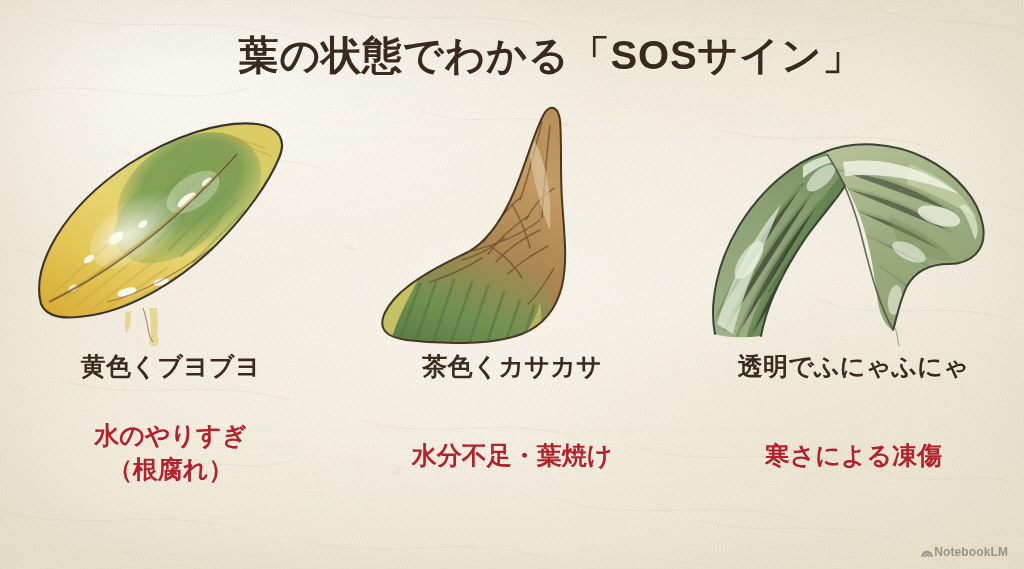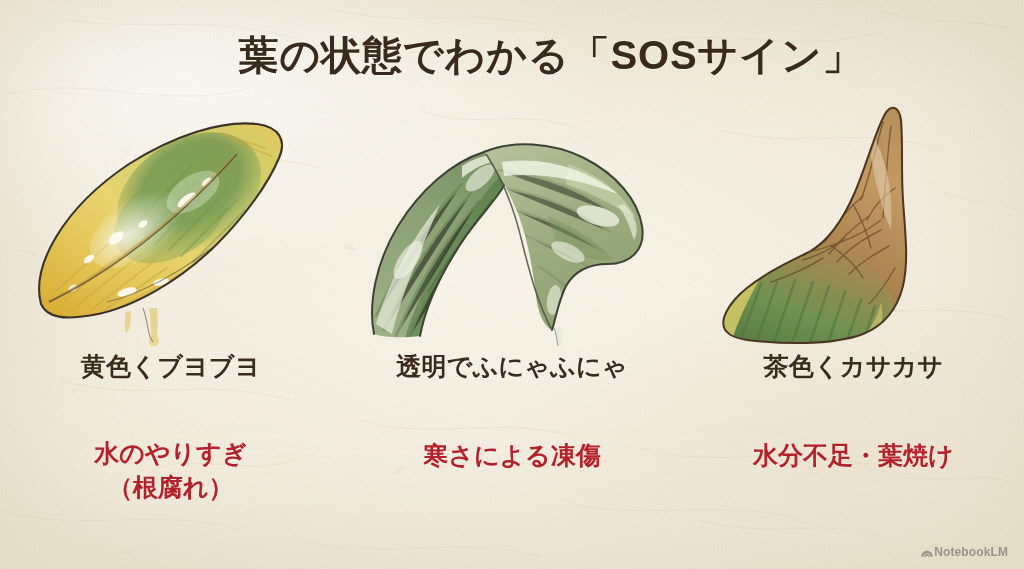--- a/index.html
+++ b/index.html
@@ -98,21 +98,21 @@
   .diagnosis {
     margin-top: 56px;
     font-size: 25px;
     font-weight: 700;
     color: #b3222a;
     line-height: 1.34;
     text-align: center;
     white-space: pre-line;
     text-shadow: 0 1px 0 rgba(255,255,255,0.35);
   }
-  .col-1 .diagnosis { margin-top: 54px; }
+  .col-1 .diagnosis { margin-top: 36px; }
 
   
   .watermark {
     position: absolute;
     right: 16px;
     bottom: 10px;
     display: flex;
     align-items: center;
     opacity: 0.5;
   }
@@ -247,20 +247,97 @@
         <path d="M28 206 C 86 178, 152 130, 216 58" fill="none" stroke="#4a4033" stroke-width="1.5" opacity="0.7"></path>
         <path d="M86 206 C 120 198, 160 176, 196 148" fill="none" stroke="#5a4b33" stroke-width="1.2" opacity="0.55"></path>
         <path d="M122 212 C 128 228, 126 240, 132 246" fill="none" stroke="#6a5a32" stroke-width="1.2" opacity="0.6"></path>
       </svg>
 
       <div class="caption">黄色くブヨブヨ</div>
       <div class="diagnosis">水のやりすぎ
 （根腐れ）</div>
     </div>
 
+    <div class="column col-2">
+      <svg class="art" viewBox="0 0 300 250" aria-hidden="true">
+        <defs>
+          <linearGradient id="b-body" x1="0.2" y1="1" x2="0.8" y2="0">
+            <stop offset="0%" stop-color="#8f6a3d"></stop>
+            <stop offset="35%" stop-color="#a9824f"></stop>
+            <stop offset="65%" stop-color="#c49a63"></stop>
+            <stop offset="100%" stop-color="#b08a55"></stop>
+          </linearGradient>
+          <linearGradient id="b-green" x1="0" y1="1" x2="0.7" y2="0">
+            <stop offset="0%" stop-color="#4f7840"></stop>
+            <stop offset="45%" stop-color="#6d9452"></stop>
+            <stop offset="100%" stop-color="#8aa65e" stop-opacity="0"></stop>
+          </linearGradient>
+          <clipPath id="b-clip">
+            <path d="M24 236 C 14 226, 26 206, 44 192 C 64 176, 86 166, 106 156
+                     C 124 146, 140 124, 152 96 C 164 68, 172 36, 182 18
+                     C 188 8, 196 10, 198 24 C 200 46, 198 74, 200 104
+                     C 202 136, 206 164, 200 190 C 194 214, 180 230, 160 238
+                     C 128 250, 76 248, 44 244 C 32 242, 27 240, 24 236 Z"></path>
+          </clipPath>
+        </defs>
+
+        <g clip-path="url(#b-clip)">
+          <rect x="0" y="0" width="300" height="250" fill="url(#b-body)"></rect>
+
+          <path d="M10 250 L 190 250 C 196 226, 192 200, 176 178
+                   C 150 146, 100 138, 58 160 C 28 176, 8 212, 10 250 Z" fill="url(#b-green)" opacity="0.92"></path>
+          <g stroke="#4c7340" stroke-width="2.6" opacity="0.55" stroke-linecap="round">
+            <path d="M36 248 L 58 188"></path>
+              <path d="M52 250 L 74 186"></path>
+            <path d="M70 250 L 92 184"></path>
+              <path d="M88 250 L 110 186"></path>
+            <path d="M106 250 L 126 190"></path>
+              <path d="M124 250 L 142 196"></path>
+            <path d="M142 250 L 158 204"></path>
+              <path d="M160 248 L 172 210"></path>
+          </g>
+
+          <path d="M8 250 C 18 220, 36 196, 56 184 C 44 206, 32 230, 28 250 Z" fill="#ddd06a" opacity="0.8"></path>
+          <path d="M150 250 C 164 240, 174 224, 178 206 C 182 228, 176 244, 168 250 Z" fill="#dacb6b" opacity="0.6"></path>
+
+          <g stroke="#6b4a2a" stroke-width="1.5" fill="none" opacity="0.72" stroke-linecap="round">
+            <path d="M180 26 C 172 56, 166 82, 158 104"></path>
+            <path d="M188 30 C 184 62, 182 92, 180 122"></path>
+            <path d="M160 100 C 146 112, 132 126, 122 146"></path>
+            <path d="M166 120 C 152 130, 138 142, 126 158"></path>
+            <path d="M178 134 C 162 142, 146 152, 134 166"></path>
+            <path d="M186 150 C 172 158, 158 166, 146 178"></path>
+            <path d="M150 108 C 158 122, 164 136, 168 152"></path>
+            <path d="M128 150 C 140 158, 152 168, 160 182"></path>
+            <path d="M192 92 C 180 100, 170 112, 164 124"></path>
+            <path d="M100 164 C 114 160, 130 152, 142 142"></path>
+            <path d="M68 186 C 86 180, 104 172, 120 162"></path>
+            <path d="M192 172 C 184 186, 176 198, 166 208"></path>
+          </g>
+          <g stroke="#ad8456" stroke-width="1.1" fill="none" opacity="0.6">
+            <path d="M176 40 C 184 66, 186 96, 188 124"></path>
+            <path d="M170 60 C 176 86, 178 112, 180 138"></path>
+            <path d="M150 130 C 158 144, 164 160, 166 176"></path>
+          </g>
+
+          <path d="M172 44 C 186 70, 190 104, 188 134 C 180 116, 172 88, 168 60 Z" fill="#e6d3b2" opacity="0.55"></path>
+        </g>
+
+        <path d="M24 236 C 14 226, 26 206, 44 192 C 64 176, 86 166, 106 156
+                 C 124 146, 140 124, 152 96 C 164 68, 172 36, 182 18
+                 C 188 8, 196 10, 198 24 C 200 46, 198 74, 200 104
+                 C 202 136, 206 164, 200 190 C 194 214, 180 230, 160 238
+                 C 128 250, 76 248, 44 244 C 32 242, 27 240, 24 236 Z" fill="none" stroke="#4b3520" stroke-width="2" stroke-linejoin="round"></path>
+        <path d="M106 156 C 130 150, 158 140, 178 124" fill="none" stroke="#6b4a2a" stroke-width="1.4" opacity="0.7"></path>
+      </svg>
+
+      <div class="caption">茶色くカサカサ</div>
+      <div class="diagnosis">水分不足・葉焼け</div>
+    </div>
+
     <div class="column col-3">
       <svg class="art" viewBox="0 0 300 250" aria-hidden="true">
         <defs>
           <linearGradient id="g-left" x1="0.1" y1="1" x2="0.9" y2="0">
             <stop offset="0%" stop-color="#9fb087"></stop>
             <stop offset="40%" stop-color="#8aa073"></stop>
             <stop offset="75%" stop-color="#6d8a57"></stop>
             <stop offset="100%" stop-color="#cfd6b4"></stop>
           </linearGradient>
           <linearGradient id="g-right" x1="0" y1="0" x2="0.7" y2="1">
@@ -330,97 +407,20 @@
                  C 196 206, 194 222, 190 234" fill="none" stroke="#3d4236" stroke-width="2" stroke-linejoin="round" stroke-linecap="round"></path>
         <path d="M124 58 C 140 82, 152 112, 160 146 C 168 178, 176 208, 190 234" fill="none" stroke="#4b5040" stroke-width="1.6" opacity="0.85"></path>
 
         <path d="M192 232 C 196 242, 194 250, 198 252 C 202 248, 200 238, 198 230 Z" fill="#e4ead6" opacity="0.85"></path>
         <path d="M192 232 C 196 242, 194 250, 198 252" fill="none" stroke="#5c6350" stroke-width="1" opacity="0.6"></path>
       </svg>
 
       <div class="caption">透明でふにゃふにゃ</div>
       <div class="diagnosis">寒さによる凍傷</div>
     </div>
-
-    <div class="column col-2">
-      <svg class="art" viewBox="0 0 300 250" aria-hidden="true">
-        <defs>
-          <linearGradient id="b-body" x1="0.2" y1="1" x2="0.8" y2="0">
-            <stop offset="0%" stop-color="#8f6a3d"></stop>
-            <stop offset="35%" stop-color="#a9824f"></stop>
-            <stop offset="65%" stop-color="#c49a63"></stop>
-            <stop offset="100%" stop-color="#b08a55"></stop>
-          </linearGradient>
-          <linearGradient id="b-green" x1="0" y1="1" x2="0.7" y2="0">
-            <stop offset="0%" stop-color="#4f7840"></stop>
-            <stop offset="45%" stop-color="#6d9452"></stop>
-            <stop offset="100%" stop-color="#8aa65e" stop-opacity="0"></stop>
-          </linearGradient>
-          <clipPath id="b-clip">
-            <path d="M24 236 C 14 226, 26 206, 44 192 C 64 176, 86 166, 106 156
-                     C 124 146, 140 124, 152 96 C 164 68, 172 36, 182 18
-                     C 188 8, 196 10, 198 24 C 200 46, 198 74, 200 104
-                     C 202 136, 206 164, 200 190 C 194 214, 180 230, 160 238
-                     C 128 250, 76 248, 44 244 C 32 242, 27 240, 24 236 Z"></path>
-          </clipPath>
-        </defs>
-
-        <g clip-path="url(#b-clip)">
-          <rect x="0" y="0" width="300" height="250" fill="url(#b-body)"></rect>
-
-          <path d="M10 250 L 190 250 C 196 226, 192 200, 176 178
-                   C 150 146, 100 138, 58 160 C 28 176, 8 212, 10 250 Z" fill="url(#b-green)" opacity="0.92"></path>
-          <g stroke="#4c7340" stroke-width="2.6" opacity="0.55" stroke-linecap="round">
-            <path d="M36 248 L 58 188"></path>
-              <path d="M52 250 L 74 186"></path>
-            <path d="M70 250 L 92 184"></path>
-              <path d="M88 250 L 110 186"></path>
-            <path d="M106 250 L 126 190"></path>
-              <path d="M124 250 L 142 196"></path>
-            <path d="M142 250 L 158 204"></path>
-              <path d="M160 248 L 172 210"></path>
-          </g>
-
-          <path d="M8 250 C 18 220, 36 196, 56 184 C 44 206, 32 230, 28 250 Z" fill="#ddd06a" opacity="0.8"></path>
-          <path d="M150 250 C 164 240, 174 224, 178 206 C 182 228, 176 244, 168 250 Z" fill="#dacb6b" opacity="0.6"></path>
-
-          <g stroke="#6b4a2a" stroke-width="1.5" fill="none" opacity="0.72" stroke-linecap="round">
-            <path d="M180 26 C 172 56, 166 82, 158 104"></path>
-            <path d="M188 30 C 184 62, 182 92, 180 122"></path>
-            <path d="M160 100 C 146 112, 132 126, 122 146"></path>
-            <path d="M166 120 C 152 130, 138 142, 126 158"></path>
-            <path d="M178 134 C 162 142, 146 152, 134 166"></path>
-            <path d="M186 150 C 172 158, 158 166, 146 178"></path>
-            <path d="M150 108 C 158 122, 164 136, 168 152"></path>
-            <path d="M128 150 C 140 158, 152 168, 160 182"></path>
-            <path d="M192 92 C 180 100, 170 112, 164 124"></path>
-            <path d="M100 164 C 114 160, 130 152, 142 142"></path>
-            <path d="M68 186 C 86 180, 104 172, 120 162"></path>
-            <path d="M192 172 C 184 186, 176 198, 166 208"></path>
-          </g>
-          <g stroke="#ad8456" stroke-width="1.1" fill="none" opacity="0.6">
-            <path d="M176 40 C 184 66, 186 96, 188 124"></path>
-            <path d="M170 60 C 176 86, 178 112, 180 138"></path>
-            <path d="M150 130 C 158 144, 164 160, 166 176"></path>
-          </g>
-
-          <path d="M172 44 C 186 70, 190 104, 188 134 C 180 116, 172 88, 168 60 Z" fill="#e6d3b2" opacity="0.55"></path>
-        </g>
-
-        <path d="M24 236 C 14 226, 26 206, 44 192 C 64 176, 86 166, 106 156
-                 C 124 146, 140 124, 152 96 C 164 68, 172 36, 182 18
-                 C 188 8, 196 10, 198 24 C 200 46, 198 74, 200 104
-                 C 202 136, 206 164, 200 190 C 194 214, 180 230, 160 238
-                 C 128 250, 76 248, 44 244 C 32 242, 27 240, 24 236 Z" fill="none" stroke="#4b3520" stroke-width="2" stroke-linejoin="round"></path>
-        <path d="M106 156 C 130 150, 158 140, 178 124" fill="none" stroke="#6b4a2a" stroke-width="1.4" opacity="0.7"></path>
-      </svg>
-
-      <div class="caption">茶色くカサカサ</div>
-      <div class="diagnosis">水分不足・葉焼け</div>
-    </div>
   </div>
 
   <div class="watermark">
     <svg width="14" height="14" viewBox="0 0 24 24" aria-hidden="true">
       <path d="M2 20 A 10 10 0 0 1 22 20 L 18 20 A 6 6 0 0 0 6 20 Z" fill="#4a4a45"></path>
       <path d="M7.5 20 A 4.5 4.5 0 0 1 16.5 20 L 13.6 20 A 1.6 1.6 0 0 0 10.4 20 Z" fill="#4a4a45"></path>
     </svg>
     <span class="watermark-label">NotebookLM</span>
   </div>
 

